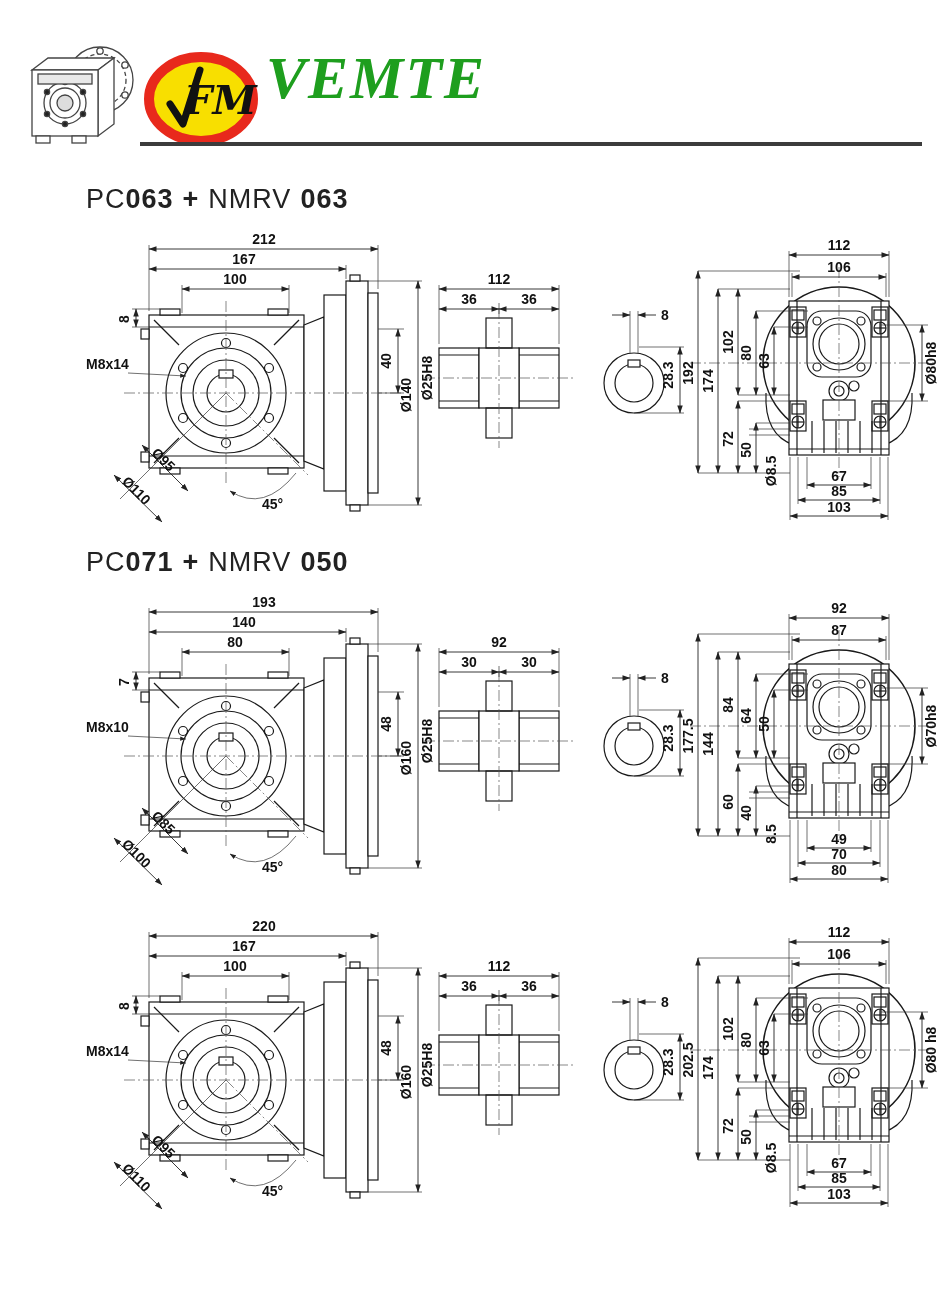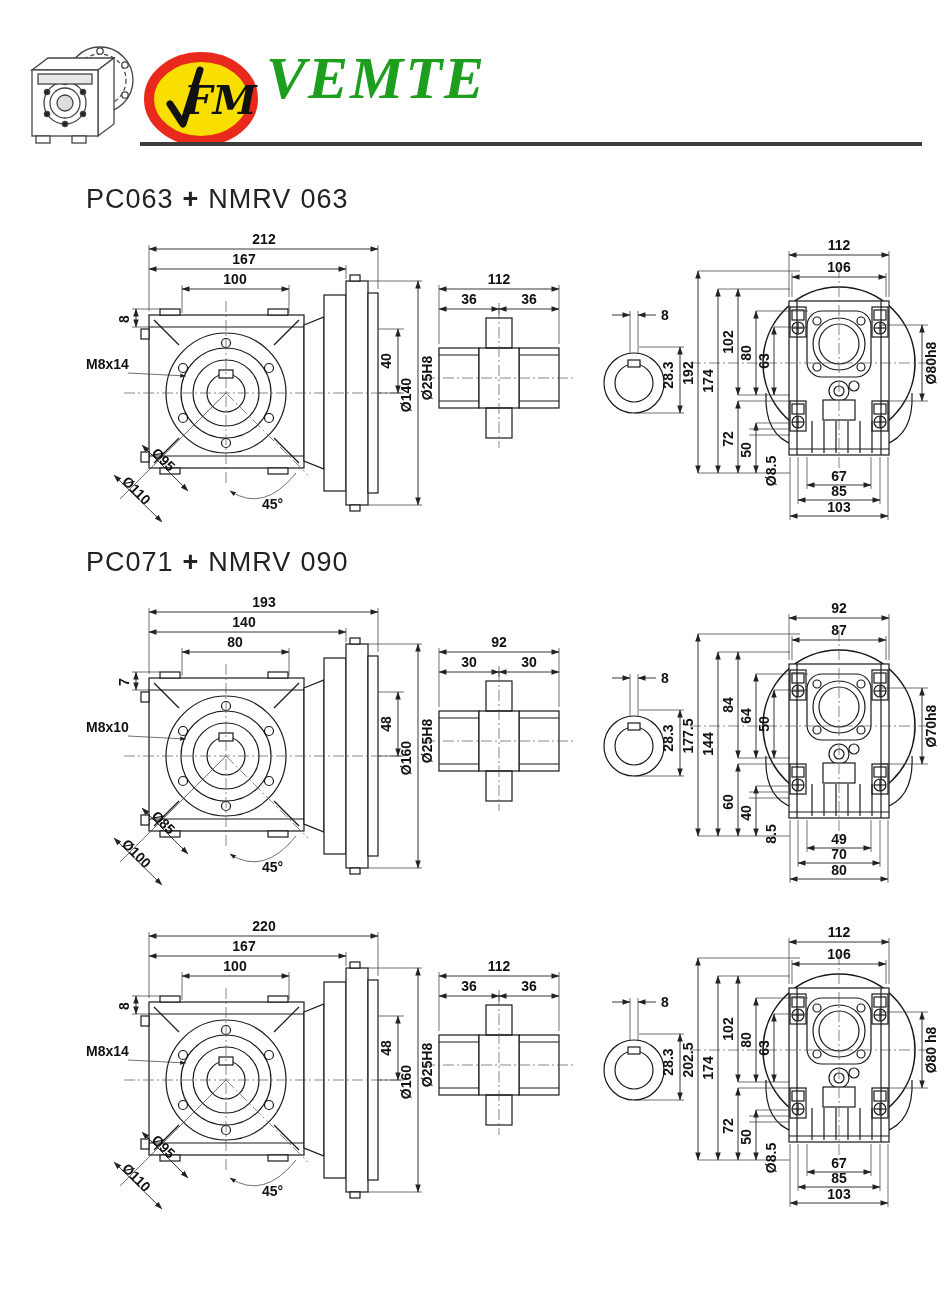--- a/index.html
+++ b/index.html
@@ -11,21 +11,21 @@
   .logo{position:absolute;left:142px;top:50px;}
   .logot{font:italic 700 40px "DejaVu Serif",serif;fill:#111;}
   .brand{position:absolute;left:266px;top:44px;font:italic 700 60px "Liberation Serif",serif;
          color:var(--brand_green,#1e9e1e);letter-spacing:2px;}
   .subtitle{position:absolute;left:482px;top:86px;font:600 30px "DejaVu Sans",sans-serif;color:#222;}
   .divider{position:absolute;left:140px;top:142px;width:782px;height:4px;background:#3c3c3c;}
   
   #sections{position:relative;}
   .section{padding-left:84px;margin-bottom:24px;}
   .sec-title{margin:6px 0 8px 2px;font:400 27px "Liberation Sans",sans-serif;color:#222;letter-spacing:1px;}
-  .tb{font-weight:400;}
+  .tb{font-weight:700;}
   .tplus{font-weight:700;margin:0 9px;}
   .tgap{margin-left:9px;}
   
   svg.drawing{display:block;}
   .p{stroke:#1a1a1a;stroke-width:1.2;fill:none;}
   .pf{stroke:#1a1a1a;stroke-width:1.2;fill:#fff;}
   .pt{stroke:#1a1a1a;stroke-width:1.6;fill:#fff;}
   .ext{stroke:#333;stroke-width:0.7;fill:none;}
   .dim{stroke:#222;stroke-width:0.9;fill:none;}
   .cl{stroke:#555;stroke-width:0.7;fill:none;stroke-dasharray:11 3 2 3;}
@@ -313,21 +313,21 @@
 
       <line class="ext" x1="797" y1="102" x2="844" y2="102"></line>
       <line class="ext" x1="797" y1="178" x2="844" y2="178"></line>
       <line class="dim" x1="838" y1="102" x2="838" y2="178" marker-start="url(#mA)" marker-end="url(#mA)"></line>
       <text class="dt" transform="rotate(-90 852 140)" x="852" y="140">Ø80h8</text>
     </g>
   </svg>
 </section>
 
 <section class="section">
-  <h2 class="sec-title"><span>PC</span><span class="tb">071</span><span class="tplus">+</span><span>NMRV</span><span class="tb tgap">090</span></h2>
+  <h2 class="sec-title"><span>PC</span><span class="tb">071</span><span class="tplus">+</span><span>NMRV</span><span class="tb tgap">050</span></h2>
 
   <svg class="drawing" width="860" height="300" viewBox="0 0 860 300">
 
     <g>
 
       <rect class="pf" x="65" y="92" width="155" height="153"></rect>
       <line class="p" x1="65" y1="104" x2="220" y2="104"></line>
       <line class="p" x1="65" y1="233" x2="220" y2="233"></line>
       <rect class="pf" x="76" y="86" width="20" height="6"></rect>
       <rect class="pf" x="184" y="86" width="20" height="6"></rect>

